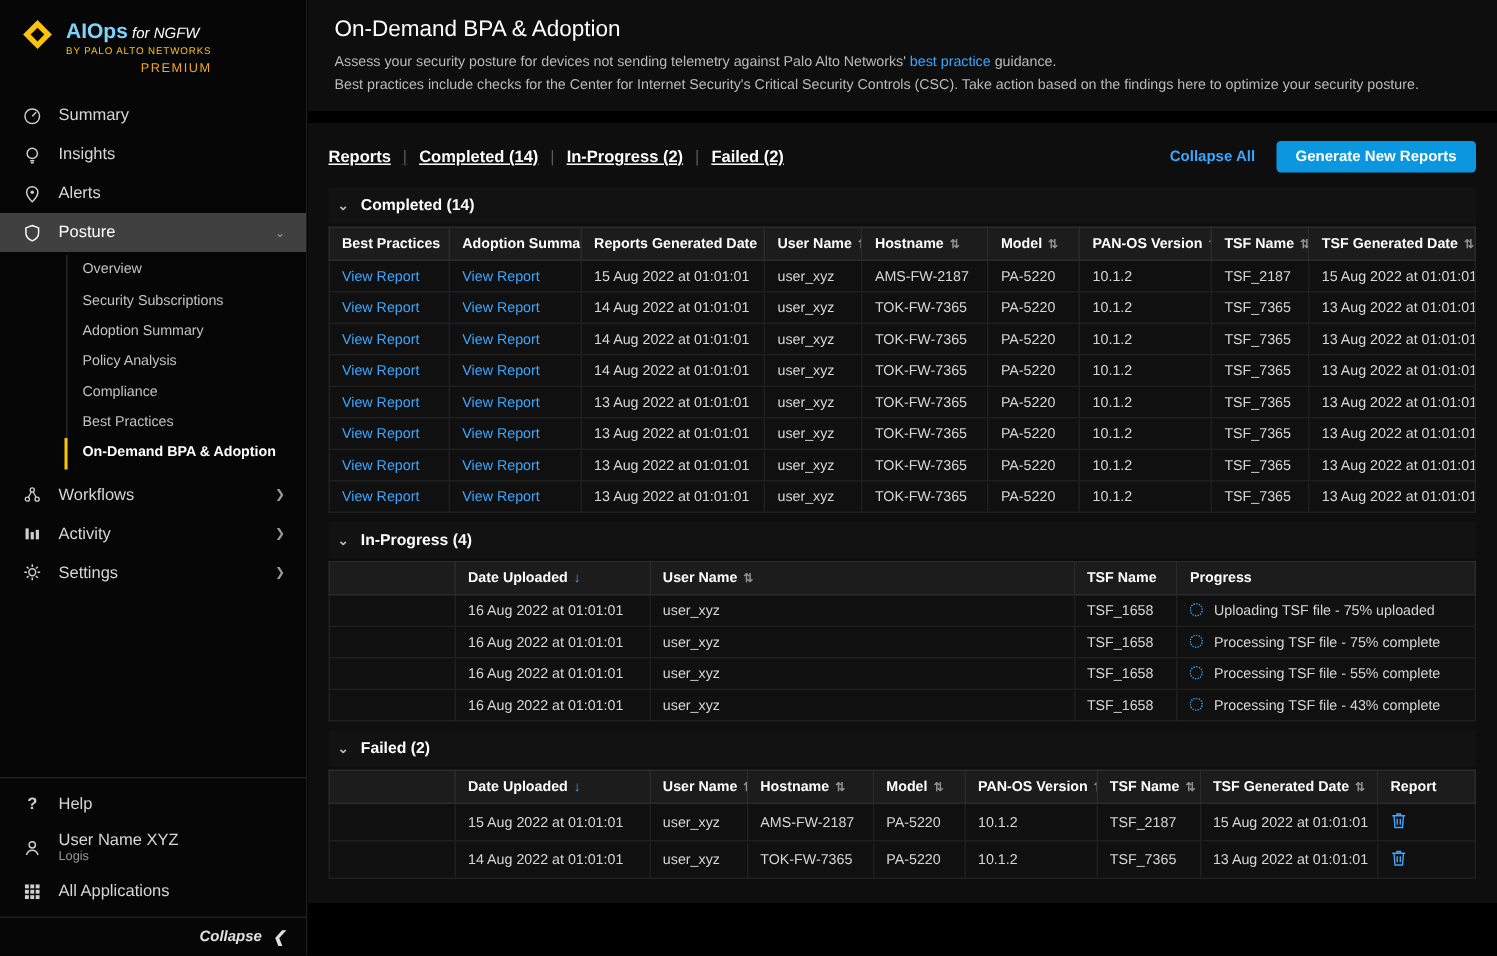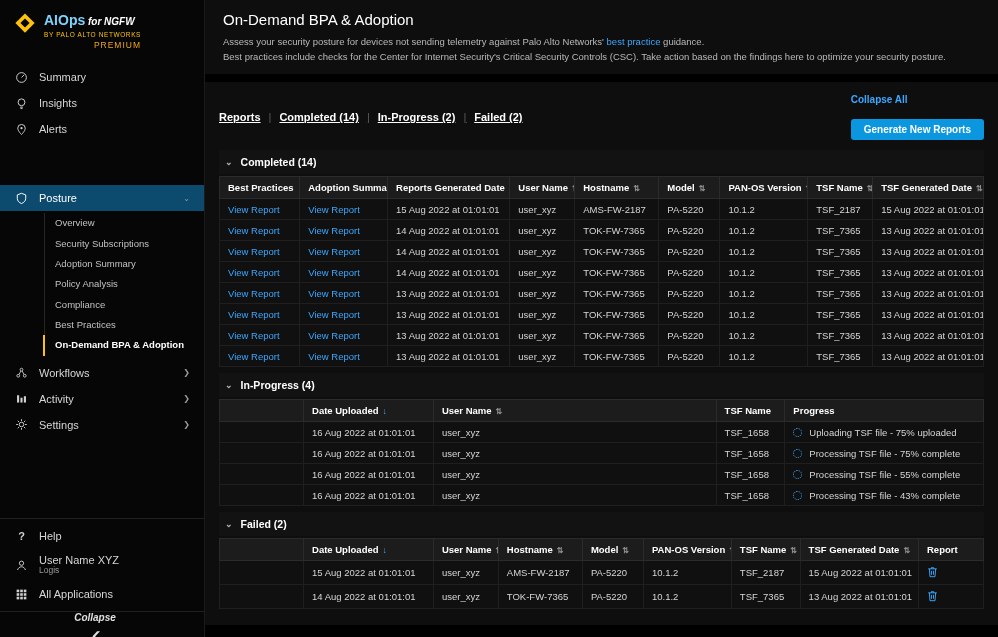--- a/index.html
+++ b/index.html
@@ -13,66 +13,66 @@
 
   
   .sidebar {
     width:205px; min-width:205px; background:#060606;
     border-right:1px solid #1c1c1c;
     display:flex; flex-direction:column;
   }
   .logo { display:flex; gap:8px; padding:12px 14px 8px 14px; align-items:flex-start; }
   .logo-text { line-height:1.25; }
   .brand-name { color:#7dd3fc; font-size:14px; font-weight:bold; }
-  .brand-suffix { color:#fff; font-size:10px; font-style:italic;font-weight:bold; }
+  .brand-suffix { color:#fff; font-size:10px; font-style:italic; }
   .brand-by { color:#ffc20a; font-size:6.5px; letter-spacing:0.6px; margin-top:1px; }
   .brand-tier { color:#f0a818; font-size:8.5px; font-weight:normal; letter-spacing:1px; text-align:right; margin-top:1px; }
 
   .nav { margin-top:6px; }
   .nav-item {
     display:flex; align-items:center; gap:10px;
     height:26px; padding:0 14px; color:#d6d6d6; font-size:11px; cursor:pointer;
   }
   .nav-item .chev-right { margin-left:auto; color:#9a9a9a; font-size:8px; }
-  .nav-item.active { background:#0c4a6e; color:#fff;margin-top:43px; }
+  .nav-item.active { background:#404040; color:#fff; }
   .nav-icon { width:15px; display:inline-flex; justify-content:center; }
   .sub-list { margin:2px 0 4px 44px; border-left:1px solid #262626; }
   .sub-item {
     padding:4px 0 4px 10px; font-size:9.5px; color:#c2c2c2; cursor:pointer; line-height:1.3;
   }
   .sub-item.active { color:#fff; border-left:2px solid #ffc20a; margin-left:-2px; font-weight:bold; }
 
   .sidebar-bottom { margin-top:auto; border-top:1px solid #202020; padding-top:4px; }
   .user-lines { line-height:1.15; }
   .user-sub { font-size:8.5px; color:#9a9a9a; }
   .collapse-bar {
     border-top:1px solid #202020; height:26px; margin-top:4px;
-    display:flex; align-items:center; justify-content:space-between; gap:7px;
-    padding-right:14px; font-size:10px; font-weight:bold; font-style:italic; color:#e0e0e0; cursor:pointer;flex-direction:column;
+    display:flex; align-items:center; justify-content:flex-end; gap:7px;
+    padding-right:14px; font-size:10px; font-weight:bold; font-style:italic; color:#e0e0e0; cursor:pointer;
   }
 
   
   .main { flex:1; display:flex; flex-direction:column; background:#000; overflow:hidden; }
   .page-header { background:#0e0e0e; padding:11px 18px 10px 18px; }
   .page-title { margin:0; font-size:15px; font-weight:500; color:#fff; }
   .page-desc { margin:7px 0 0 0; font-size:9.5px; color:#b9b9b9; line-height:1.55; }
   a.link, .link { color:#3ba7ff; text-decoration:none; cursor:pointer; }
 
   .filter-bar {
     margin-top:8px; background:#0e0e0e; height:30px;
     display:flex; align-items:center; padding:0 18px;
   }
   .filter-left { display:inline-flex; align-items:center; gap:6px; color:#3ba7ff; font-size:10px; font-weight:bold; cursor:pointer; }
   .reset { margin-left:auto; color:#cfcfcf; font-size:10px; cursor:pointer; }
 
   .reports-panel { margin-top:8px; background:#0e0e0e; padding:12px 14px 16px 14px; }
   .reports-bar { display:flex; align-items:center; margin-bottom:10px; }
   .tabs { display:flex; align-items:center; gap:8px; font-size:11px; font-weight:bold; color:#fff;text-decoration:underline; }
   .tabs .sep { color:#5a5a5a; font-weight:normal; }
-  .bar-right { margin-left:auto; display:flex; gap:14px;flex-direction:column; }
+  .bar-right { margin-left:auto; display:flex; align-items:center; gap:14px; }
   .collapse-all { font-size:10px; font-weight:bold; }
   .btn-primary {
     background:#0a97e0; color:#fff; border:none; border-radius:3px;
     font-family:"Liberation Sans", sans-serif;
     font-size:10px; font-weight:bold; padding:5px 13px; cursor:pointer;
   }
 
   .section-header {
     display:flex; align-items:center; gap:8px;
     padding:6px 6px; font-size:10.5px; font-weight:bold; color:#fff;

